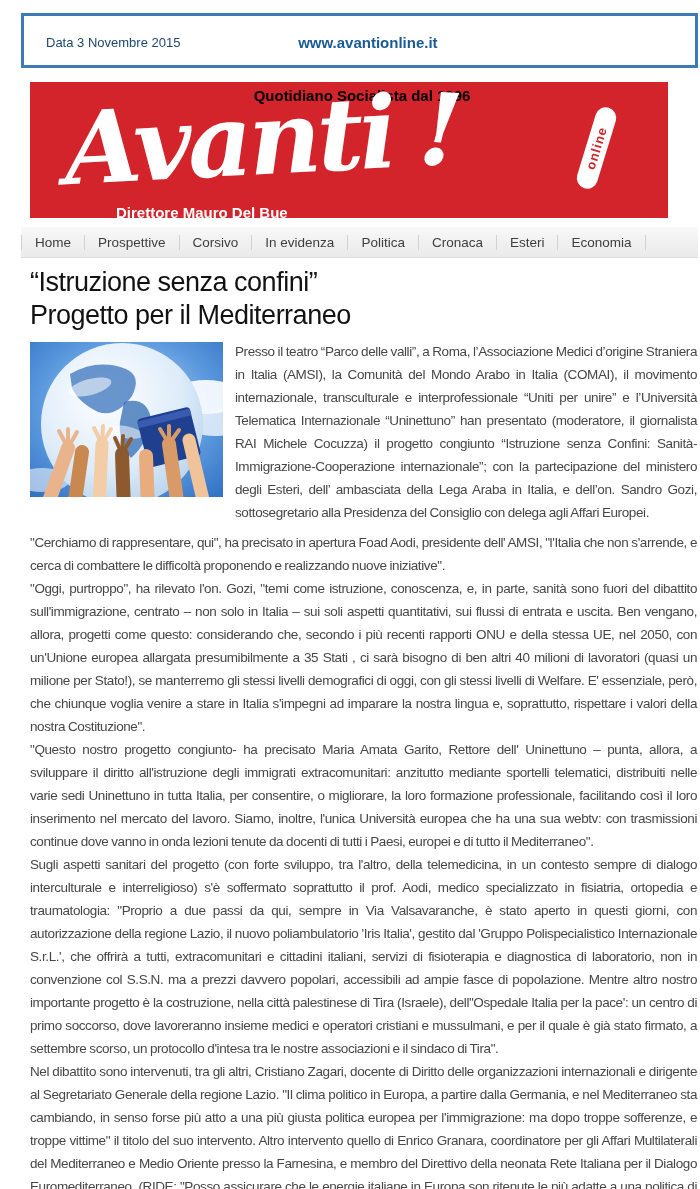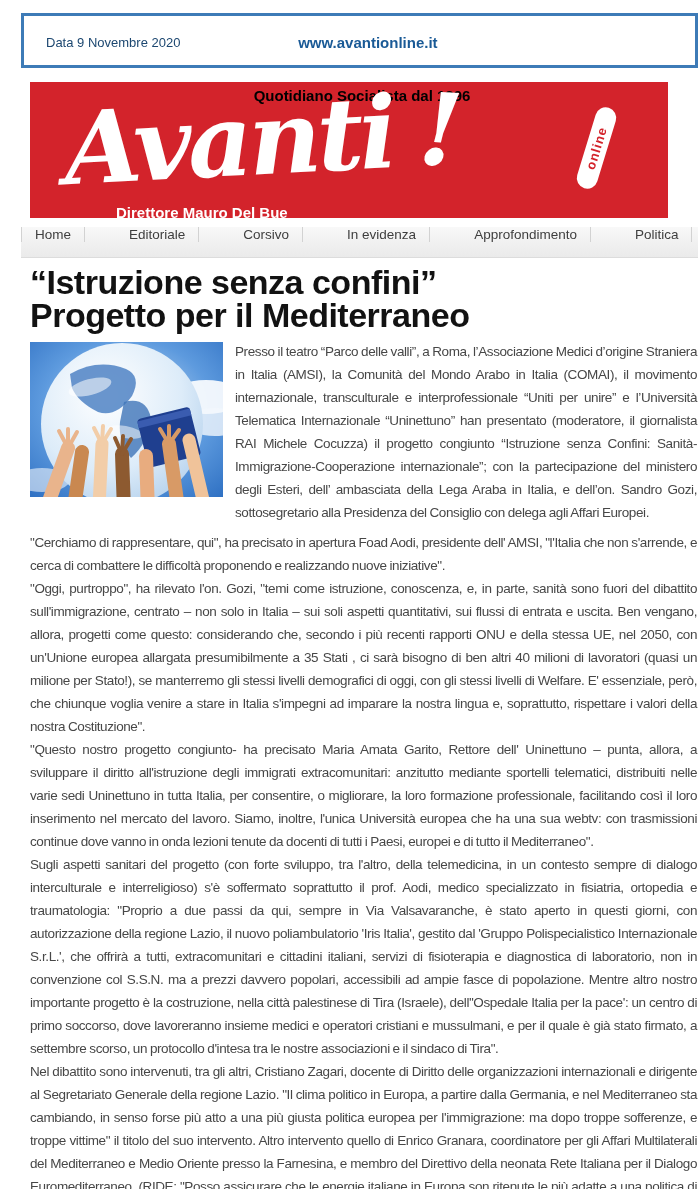--- a/index.html
+++ b/index.html
@@ -58,70 +58,69 @@
   .director{
     position:absolute;left:86px;top:122px;font-size:15px;font-weight:bold;color:#fff;
     white-space:nowrap;
     text-align:center;
   }
   
   .nav{
     position:absolute;left:21px;top:227px;width:677px;height:31px;
     background:linear-gradient(#f8f8f8,#eaeaea);
     border-bottom:1px solid #dcdcdc;
-    display:flex;align-items:flex-start;gap:31px;
+    display:flex;align-items:center;
   }
   .nav-item{
     display:flex;align-items:center;padding:0 13px;
     font-size:13.5px;color:var(--nav-text);cursor:pointer;
     border-right:1px solid #d2d2d2;white-space:nowrap;
   }
   .nav-item:first-child{border-left:1px solid #d2d2d2;margin-left:0;}
   
   .article{position:absolute;left:30px;top:266px;width:667px;}
   .title{
-    font-size:34px;font-weight:bold;color:var(--title-black);
+    font-size:27px;font-weight:normal;color:var(--title-black);
     line-height:33px;letter-spacing:-0.5px;
   }
   .body{margin-top:8px;}
   .article-img{
     float:left;width:193px;height:155px;margin:2px 12px 6px 0;display:block;
   }
   .body p{
     margin:0;font-size:13.5px;line-height:23px;color:var(--body-text);
     text-align:justify;letter-spacing:-0.4px;word-spacing:-0.5px;
   }
   .after-image{clear:both;padding-top:7px;}
   .byline{margin-top:0;}
 </style>
 </head>
 <body>
 
 <div class="page">
 
   <div class="meta-box">
-    <span class="meta-date">Data 9 Novembre 2020</span>
+    <span class="meta-date">Data 3 Novembre 2015</span>
     <span class="meta-url">www.avantionline.it</span>
   </div>
 
   <div class="masthead">
     <div class="tagline">Quotidiano Socialista dal 1896</div>
     <div class="logo-script"><span>Avanti</span><span class="logo-excl">!</span></div>
     <div class="online-pill">
         <span>online</span>
       </div>
     <div class="director">Direttore Mauro Del Bue</div>
   </div>
 
   <div class="nav">
     <div class="nav-item">Home</div>
-    <div class="nav-item">Editoriale</div>
+    <div class="nav-item">Prospettive</div>
     <div class="nav-item">Corsivo</div>
     <div class="nav-item">In evidenza</div>
-    <div class="nav-item">Approfondimento</div>
     <div class="nav-item">Politica</div>
     <div class="nav-item">Cronaca</div>
     <div class="nav-item">Esteri</div>
     <div class="nav-item">Economia</div>
   </div>
 
   <div class="article">
     <div class="title">
       <div>“Istruzione senza confini”</div>
       <div>Progetto per il Mediterraneo</div>

